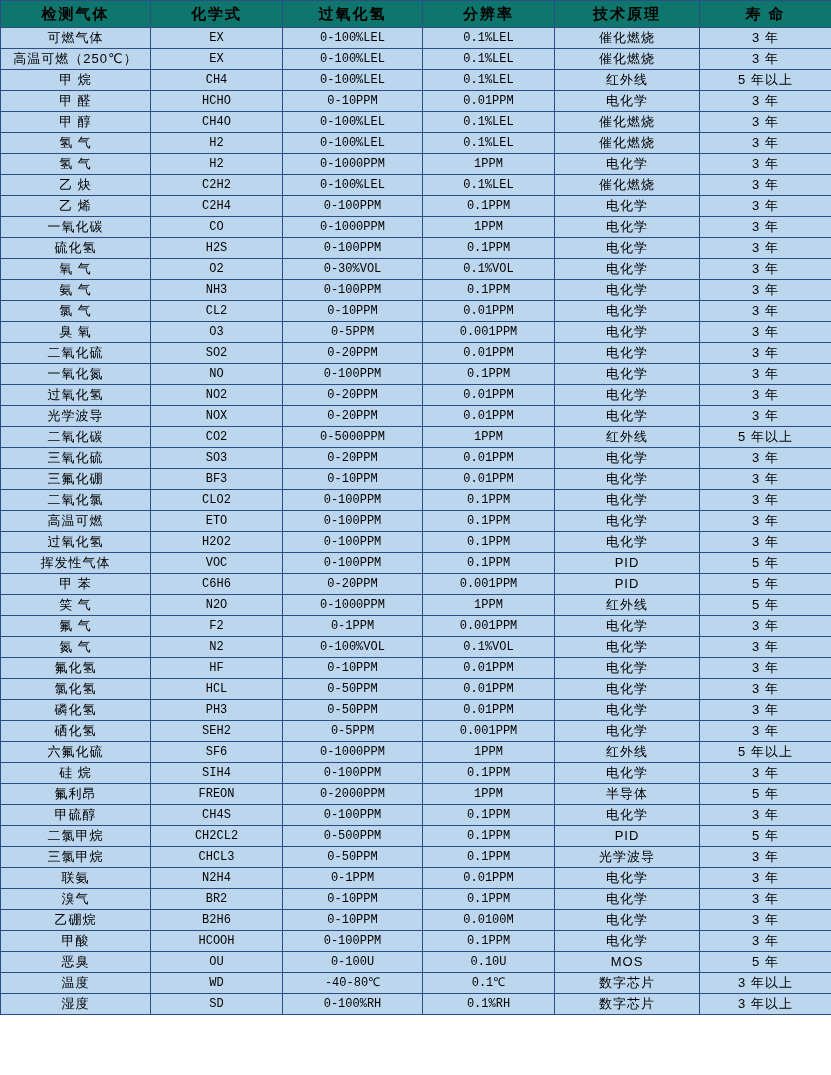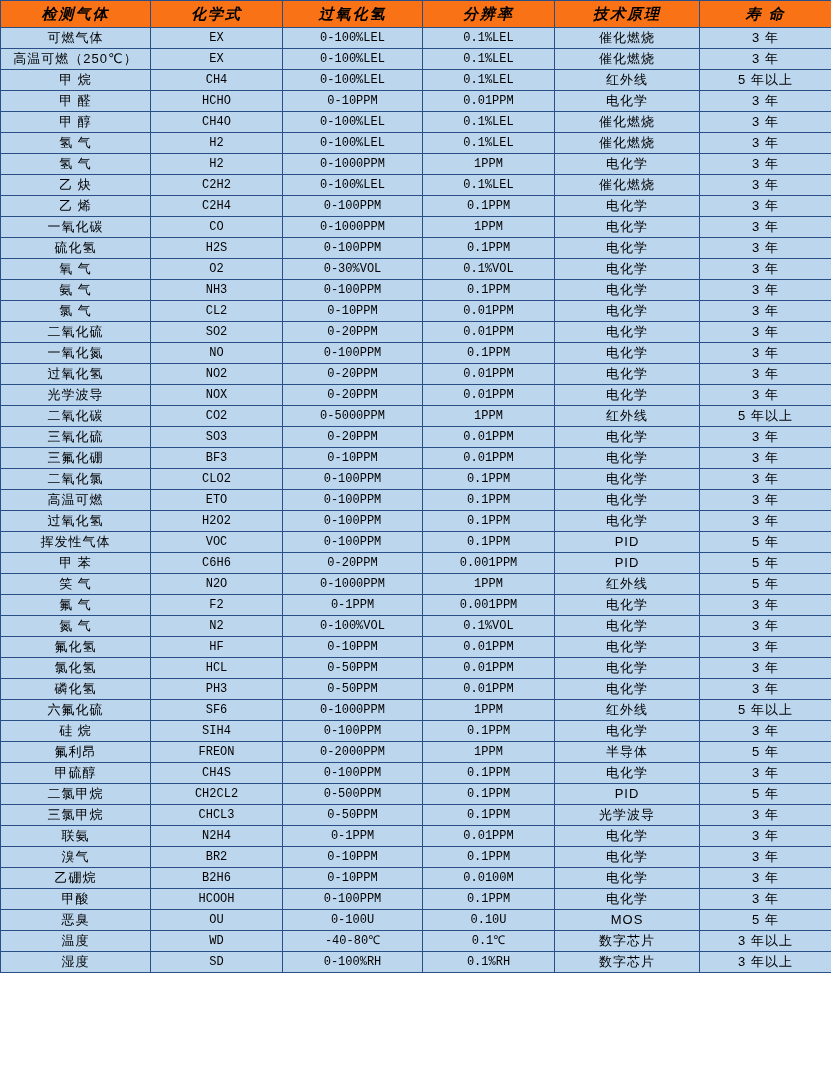--- a/index.html
+++ b/index.html
@@ -27,27 +27,26 @@
     text-align: center;
     vertical-align: middle;
     color: #000000;
     padding: 0;
     height: 20px;
     line-height: 20px;
     white-space: nowrap;
     overflow: hidden;
   }
   #gas-table thead th {
-    background: #f97316;
+    background: #0f766e;
     font-size: 15px;
     font-weight: bold;
     height: 26px;
     line-height: 26px;
     letter-spacing: 2px;
-    font-style: italic;
   }
   #gas-table tbody td {
     background: #bcd6ee;
     font-size: 13px;
   }
   #gas-table tbody td.name {
     letter-spacing: 1px;
   }
   #gas-table tbody td.mono {
     font-family: "Liberation Mono", "DejaVu Sans Mono", monospace;
@@ -187,20 +186,28 @@
       </tr>
       <tr>
         <td class="name">氯 气</td>
         <td class="mono">CL2</td>
         <td class="mono">0-10PPM</td>
         <td class="mono">0.01PPM</td>
         <td class="name">电化学</td>
         <td class="life">3 年</td>
       </tr>
       <tr>
+        <td class="name">臭 氧</td>
+        <td class="mono">O3</td>
+        <td class="mono">0-5PPM</td>
+        <td class="mono">0.001PPM</td>
+        <td class="name">电化学</td>
+        <td class="life">3 年</td>
+      </tr>
+      <tr>
         <td class="name">二氧化硫</td>
         <td class="mono">SO2</td>
         <td class="mono">0-20PPM</td>
         <td class="mono">0.01PPM</td>
         <td class="name">电化学</td>
         <td class="life">3 年</td>
       </tr>
       <tr>
         <td class="name">一氧化氮</td>
         <td class="mono">NO</td>
@@ -327,20 +334,28 @@
         <td class="mono">0-50PPM</td>
         <td class="mono">0.01PPM</td>
         <td class="name">电化学</td>
         <td class="life">3 年</td>
       </tr>
       <tr>
         <td class="name">磷化氢</td>
         <td class="mono">PH3</td>
         <td class="mono">0-50PPM</td>
         <td class="mono">0.01PPM</td>
+        <td class="name">电化学</td>
+        <td class="life">3 年</td>
+      </tr>
+      <tr>
+        <td class="name">硒化氢</td>
+        <td class="mono">SEH2</td>
+        <td class="mono">0-5PPM</td>
+        <td class="mono">0.001PPM</td>
         <td class="name">电化学</td>
         <td class="life">3 年</td>
       </tr>
       <tr>
         <td class="name">六氟化硫</td>
         <td class="mono">SF6</td>
         <td class="mono">0-1000PPM</td>
         <td class="mono">1PPM</td>
         <td class="name">红外线</td>
         <td class="life">5 年以上</td>

